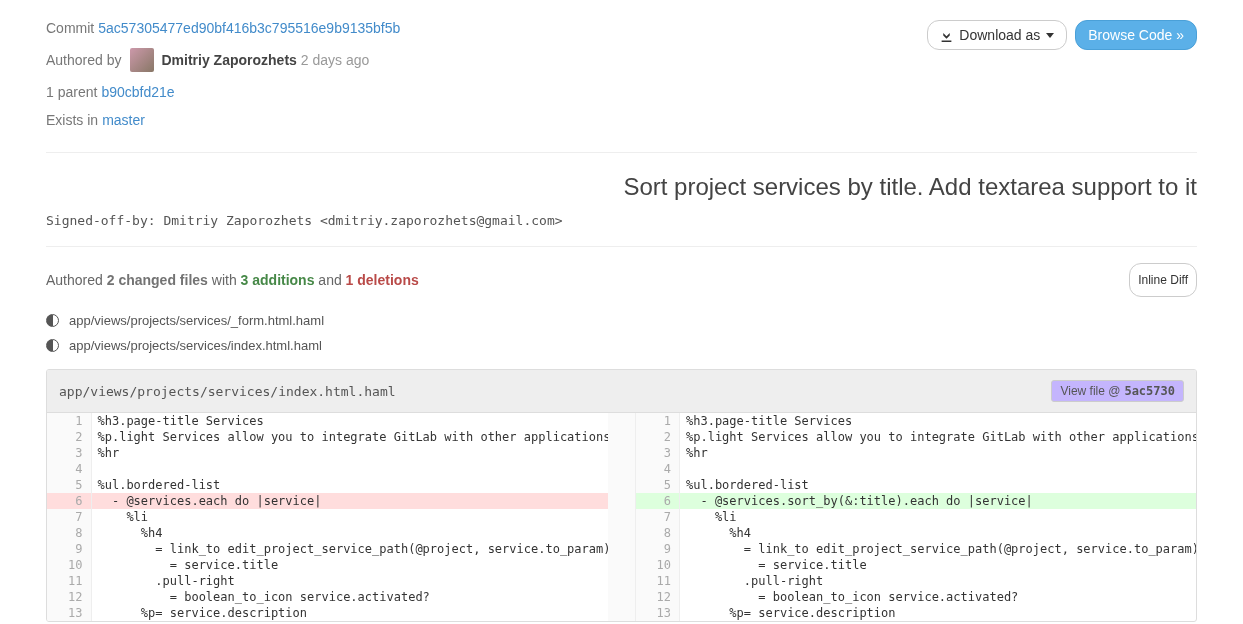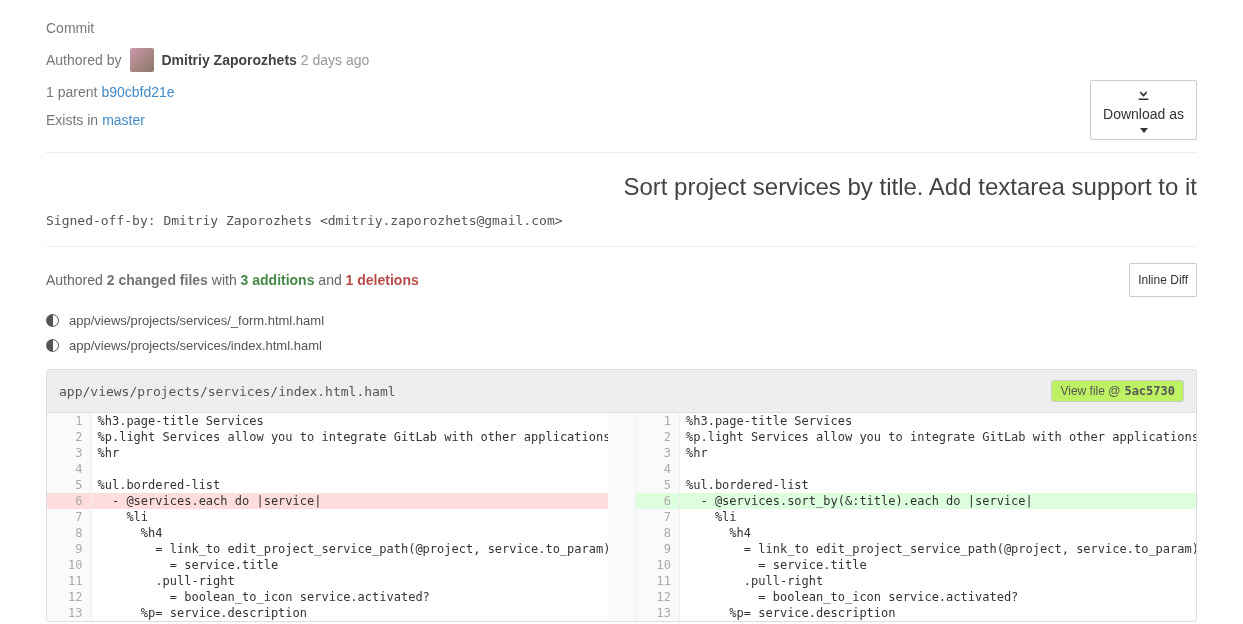--- a/index.html
+++ b/index.html
@@ -1,61 +1,62 @@
 <!DOCTYPE html>
 <html><head>
 <meta charset="utf-8">
 <style>
 * { box-sizing: border-box; margin: 0; padding: 0; }
 body { font-family: "Helvetica Neue", Helvetica, Arial, sans-serif; font-size: 14px; color: #333; background: #fff; padding: 0 46px; width: 1243px; }
 a { color: #428bca; text-decoration: none; }
-.header-row { display: flex; justify-content: space-between; align-items: flex-end; padding-top: 20px; }
+.header-row { display: flex; justify-content: space-between; align-items: flex-start; padding-top: 20px; }
 .commit-meta { font-size: 14px; }
 .commit-line { margin-bottom: 12px; color: #777; display: flex; align-items: center; flex-wrap: wrap; gap: 4px; }
 .commit-line .label { color: #777; }
 .avatar { display: inline-block; width: 24px; height: 24px; background: linear-gradient(135deg,#c9a,#876); border-radius: 2px; margin: 0 4px; vertical-align: middle; }
 .author-name { color: #444; font-weight: bold; }
 .time-ago { color: #999; }
 .actions { display: flex; gap: 8px; }
-.btn { display: inline-flex; align-items: center; gap: 6px; padding: 6px 12px; border: 1px solid #ccc; border-radius: 2px; background: #fff; color: #333; font-size: 14px; cursor: pointer; flex-direction: column; }
+.btn { display: inline-flex; align-items: center; gap: 6px; padding: 6px 12px; border: 1px solid #ccc; border-radius: 12px; background: #fff; color: #333; font-size: 14px; cursor: pointer; }
 .btn-primary { background: #5bb0e8; border-color: #4aa0d8; color: #fff; }
 .caret { width: 0; height: 0; border-left: 4px solid transparent; border-right: 4px solid transparent; border-top: 5px solid #333; display: inline-block; }
 .divider { border-top: 1px solid #eee; margin: 12px 0 20px; }
 .commit-title { font-size: 24px; font-weight: 500; color: #444; margin-bottom: 12px; text-align: right; }
 .commit-body { font-family: Menlo, Monaco, Consolas, monospace; font-size: 13px; color: #555; margin-bottom: 18px; }
 .divider2 { border-top: 1px solid #eee; margin: 0 0 16px; }
 .diff-summary-row { display: flex; justify-content: space-between; align-items: center; margin-bottom: 16px; }
 .diff-summary { color: #666; }
 .diff-summary strong { color: #737373; }
 .additions { color: #468847; font-weight: bold; }
 .deletions { color: #b94a48; font-weight: bold; }
 .btn-sm { padding: 9px 8px; font-size: 12px; }
 .file-list { margin-bottom: 16px; }
 .file-link { display: flex; align-items: center; gap: 10px; color: #555; font-size: 13px; margin-bottom: 10px; cursor: pointer; }
 .contrast-icon { width: 13px; height: 13px; border-radius: 50%; background: linear-gradient(90deg, #555 50%, transparent 50%); border: 1px solid #555; display: inline-block; }
 .diff-file { border: 1px solid #ddd; border-radius: 3px; overflow: hidden; }
 .diff-header { background: #eee; padding: 10px 12px; display: flex; justify-content: space-between; align-items: center; border-bottom: 1px solid #ddd; }
 .diff-path { font-family: Menlo, Monaco, Consolas, monospace; font-size: 13px; color: #555; }
-.view-file-btn { display: inline-flex; align-items: center; gap: 4px; padding: 3px 8px; background: #bef264; border: 1px solid #ccc; border-radius: 3px; font-size: 12px; color: #555; cursor: pointer; }
+.view-file-btn { display: inline-flex; align-items: center; gap: 4px; padding: 3px 8px; background: #c4b5fd; border: 1px solid #ccc; border-radius: 3px; font-size: 12px; color: #555; cursor: pointer; }
 .view-file-btn .sha { font-family: Menlo, Monaco, Consolas, monospace; font-weight: bold; }
 .diff-table { width: 100%; border-collapse: collapse; font-family: Menlo, Monaco, Consolas, monospace; font-size: 12px; table-layout: fixed; }
 .diff-table td { padding: 1px 0; vertical-align: top; white-space: pre; overflow: hidden; }
 .ln { width: 44px; text-align: right; padding-right: 8px !important; color: #aaa; background: #fafafa; border-right: 1px solid #eee; user-select: none; }
 .code { padding-left: 6px !important; color: #333; }
 .gap { width: 28px; background: #fafafa; border-right: 1px solid #eee; }
 .del { background: #fdd; }
 .add { background: #dfd; }
 </style>
 </head>
 <body>
 
 <div class="header-row">
   <div class="commit-meta">
     <div class="commit-line">
       <span class="label">Commit</span>
+      <a href="#">5ac57305477ed90bf416b3c795516e9b9135bf5b</a>
     </div>
     <div class="commit-line">
       <span class="label">Authored by</span>
       <span class="avatar"></span>
       <span class="author-name">Dmitriy Zaporozhets</span>
       <span class="time-ago">2 days ago</span>
     </div>
     <div class="commit-line">
       <span class="label">1 parent</span>
       <a href="#">b90cbfd21e</a>
@@ -66,20 +67,21 @@
     </div>
   </div>
   <div class="actions">
     <button class="btn">
       <svg width="13" height="13" viewBox="0 0 16 16">
           <path fill="#333" d="M8 0v9L4 5v3l4 4 4-4V5l-4 4V0H8zM2 14h12v2H2z"></path>
         </svg>
       <span>Download as</span>
       <span class="caret"></span>
     </button>
+    <a class="btn btn-primary" href="#">Browse Code »</a>
   </div>
 </div>
 
 <div class="divider"></div>
 
 <h2 class="commit-title">Sort project services by title. Add textarea support to it</h2>
 <pre class="commit-body">Signed-off-by: Dmitriy Zaporozhets &lt;dmitriy.zaporozhets@gmail.com&gt;</pre>
 
 <div class="divider2"></div>
 

